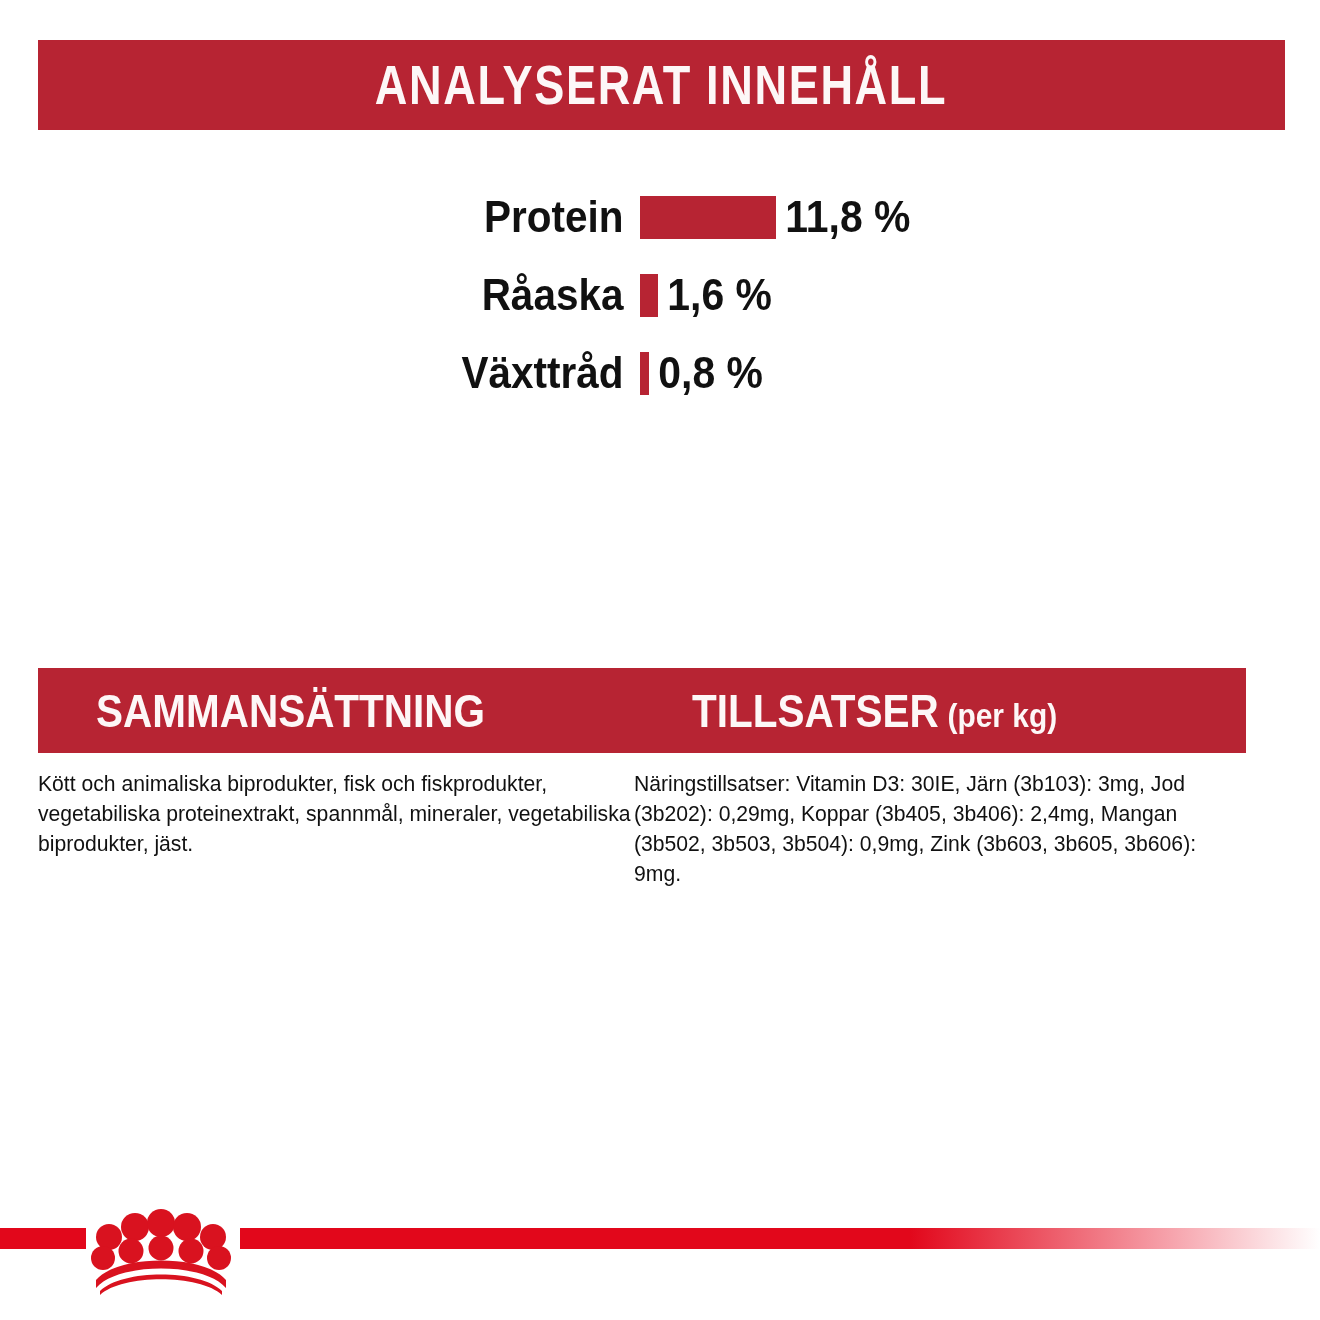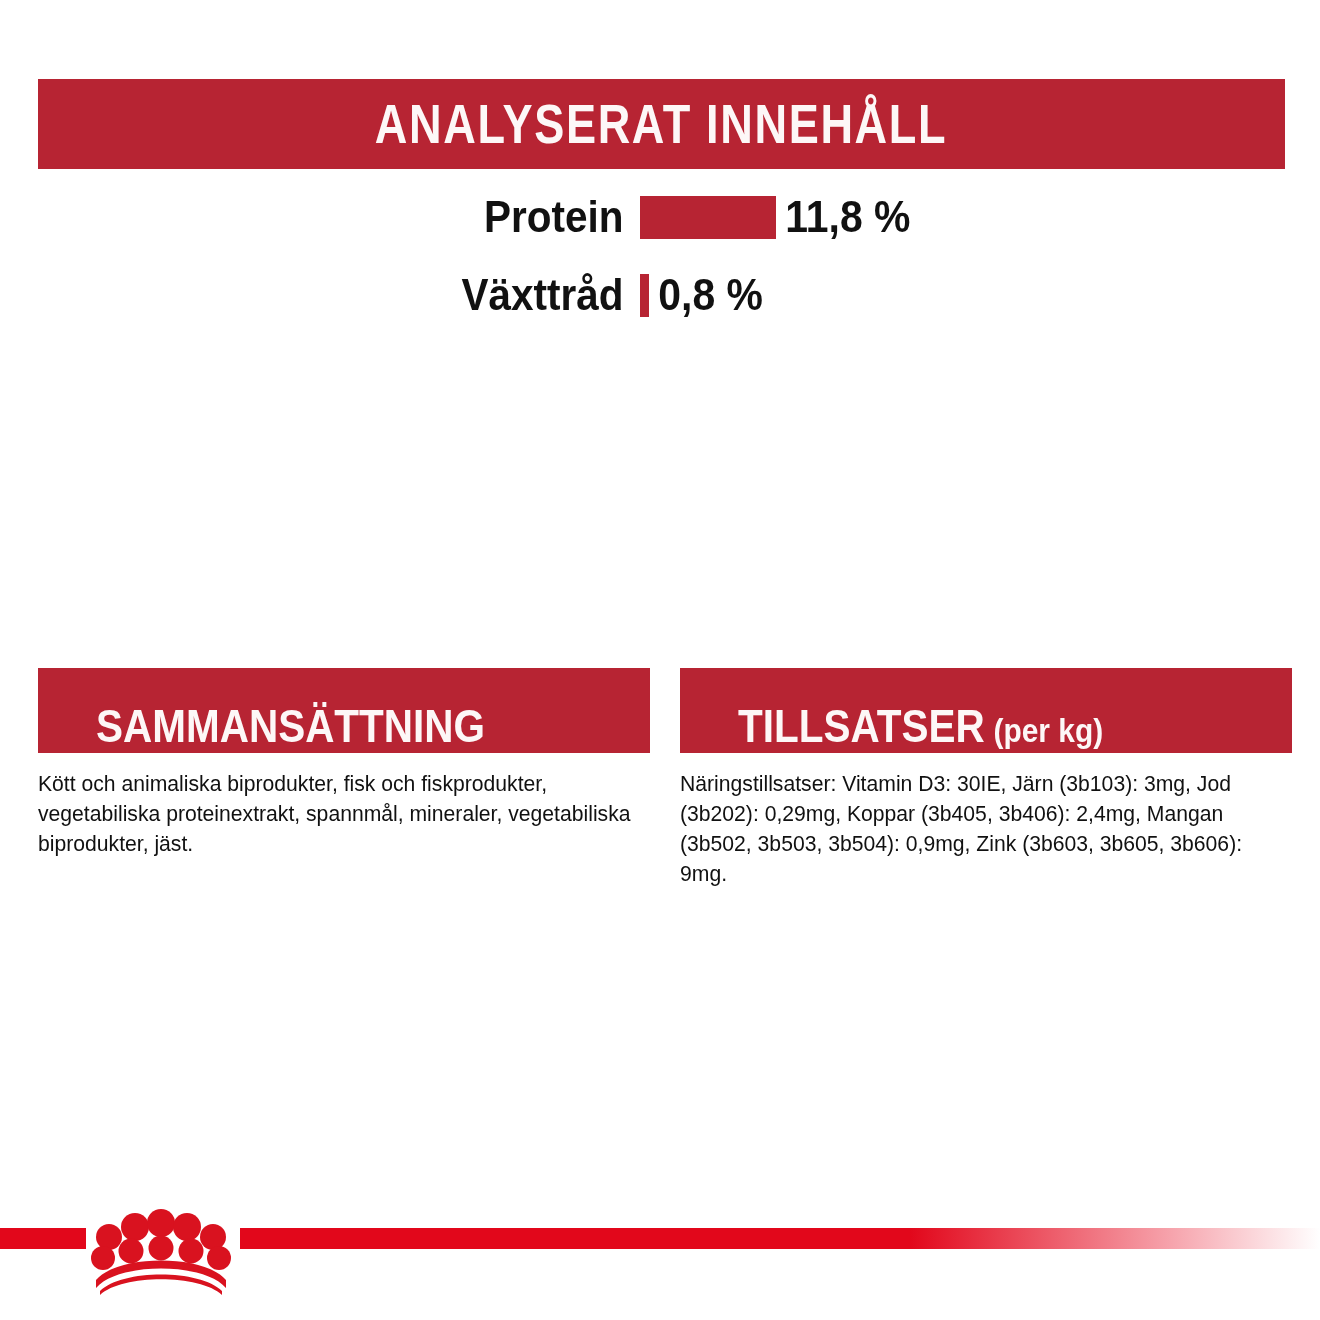--- a/index.html
+++ b/index.html
@@ -15,21 +15,20 @@
     overflow: hidden;
   }
 
   
   .banner {
     position: absolute;
     background: #b72433;
     display: flex;
     align-items: center;
     justify-content: center;
-    margin-top: 39px;
   }
   .banner-title {
     color: #fdf7f7;
     font-weight: bold;
     font-family: "Liberation Sans Narrow", "Liberation Sans", sans-serif;
     letter-spacing: 0.5px;
     transform: scaleX(0.82);
     transform-origin: center;
     white-space: nowrap;
   }
@@ -86,27 +85,27 @@
     white-space: nowrap;
   }
 
   
   .section-col {
     position: absolute;
     top: 668px;
     width: 612px;
   }
   #composition-col { left: 38px; }
-  #additives-col   { left: 680px; }
+  #additives-col   { left: 634px; }
 
   .section-banner {
     background: #b72433;
     height: 85px;
     display: flex;
-    align-items: flex-end;
+    align-items: center;
     padding-left: 58px;
     box-sizing: border-box;
   }
   .section-banner-title {
     color: #fdf7f7;
     font-size: 46px;
     font-weight: bold;
     font-family: "Liberation Sans Narrow", "Liberation Sans", sans-serif;
     transform: scaleX(0.88);
     transform-origin: left center;
@@ -167,20 +166,25 @@
 
 <div id="nutrition-chart">
 
   <div class="nutri-row">
     <span class="nutri-label">Protein</span>
     <span class="nutri-bar" style="width:136px"></span>
     <span class="nutri-value">11,8 %</span>
   </div>
 
 
+  <div class="nutri-row">
+    <span class="nutri-label">Råaska</span>
+    <span class="nutri-bar" style="width:18px"></span>
+    <span class="nutri-value">1,6 %</span>
+  </div>
 
   <div class="nutri-row">
     <span class="nutri-label">Växttråd</span>
     <span class="nutri-bar" style="width:9px"></span>
     <span class="nutri-value">0,8 %</span>
   </div>
 
 
 </div>
 

